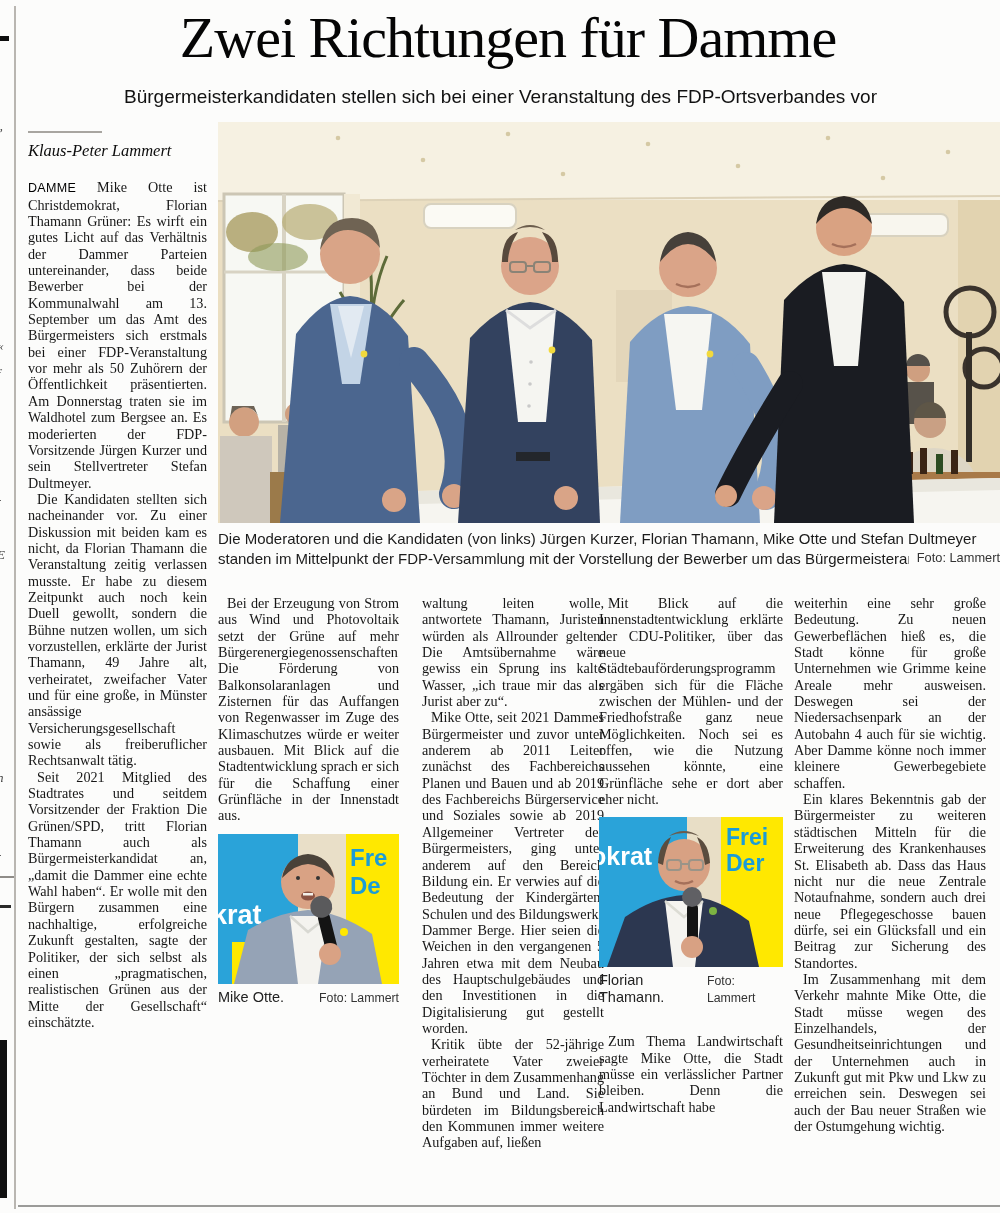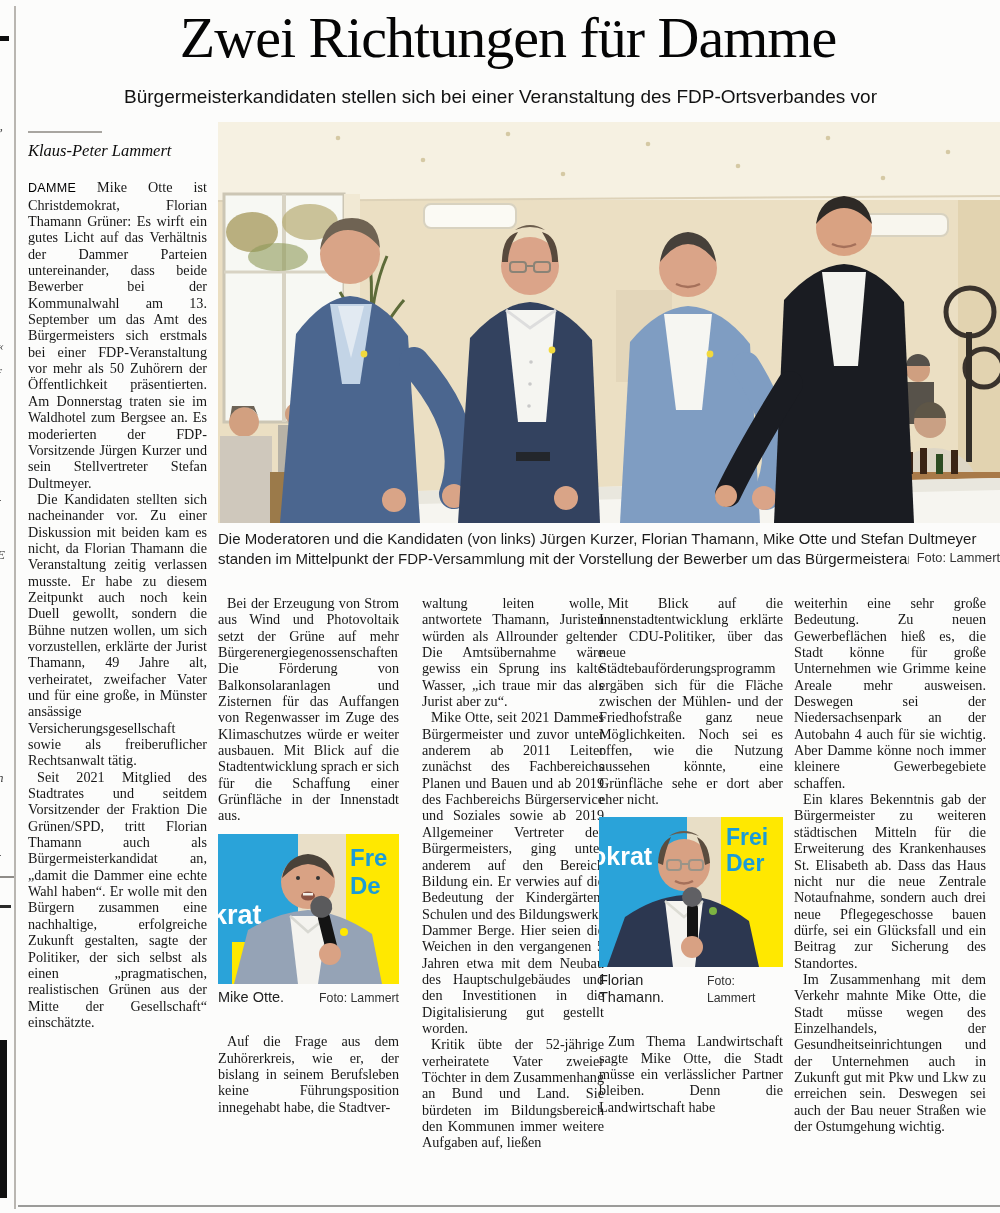--- a/index.html
+++ b/index.html
@@ -243,21 +243,20 @@
         <circle cx="110" cy="72" r="11" fill="#5a5a5c"></circle>
       </g>
       <circle cx="112" cy="120" r="11" fill="#d9a284"></circle>
       <circle cx="126" cy="98" r="4" fill="#ffe800"></circle>
     </svg>
   </div>
   <div class="photo-caption-row">
     <span class="name">Mike Otte.</span>
     <span class="credit">Foto: Lammert</span>
   </div>
-  <p class="ind after-photo">Auf die Frage aus dem Zuhörerkreis, wie er, der bislang in seinem Berufsleben keine Führungsposition innegehabt habe, die Stadtver-</p>
 </div>
 
 <div class="col" id="col3">
   <p>waltung leiten wolle, antwortete Thamann, Juristen würden als Allrounder gelten. Die Amtsübernahme wäre gewiss ein Sprung ins kalte Wasser, „ich traue mir das als Jurist aber zu“.</p>
   <p class="ind">Mike Otte, seit 2021 Dammes Bürgermeister und zuvor unter anderem ab 2011 Leiter zunächst des Fachbereichs Planen und Bauen und ab 2019 des Fachbereichs Bürgerservice und Soziales sowie ab 2019 Allgemeiner Vertreter des Bürgermeisters, ging unter anderem auf den Bereich Bildung ein. Er verwies auf die Bedeutung der Kindergärten, Schulen und des Bildungswerks Dammer Berge. Hier seien die Weichen in den vergangenen 5 Jahren etwa mit dem Neubau des Hauptschulgebäudes und den Investitionen in die Digitalisierung gut gestellt worden.</p>
   <p class="ind">Kritik übte der 52-jährige verheiratete Vater zweier Töchter in dem Zusammenhang an Bund und Land. Sie bürdeten im Bildungsbereich den Kommunen immer weitere Aufgaben auf, ließen</p>
 </div>
 
 <div class="col" id="col4">
   <p class="ind">Mit Blick auf die Innenstadtentwicklung erklärte der CDU-Politiker, über das neue Städtebauförderungsprogramm ergäben sich für die Fläche zwischen der Mühlen- und der Friedhofstraße ganz neue Möglichkeiten. Noch sei es offen, wie die Nutzung aussehen könnte, eine Grünfläche sehe er dort aber eher nicht.</p>

